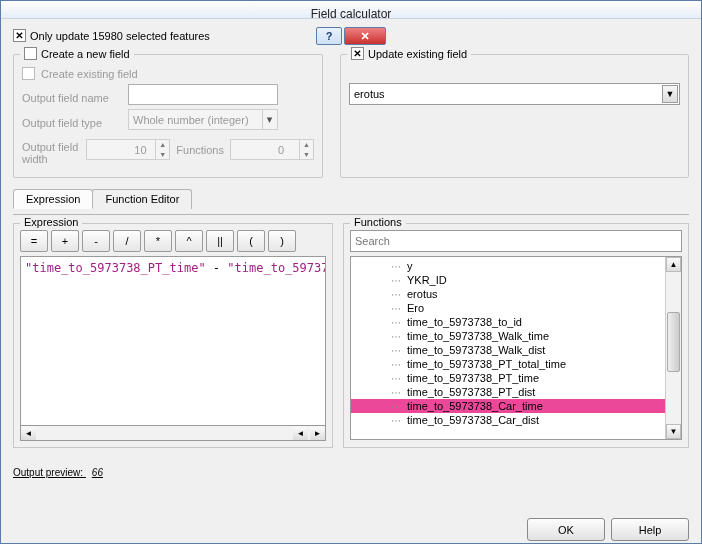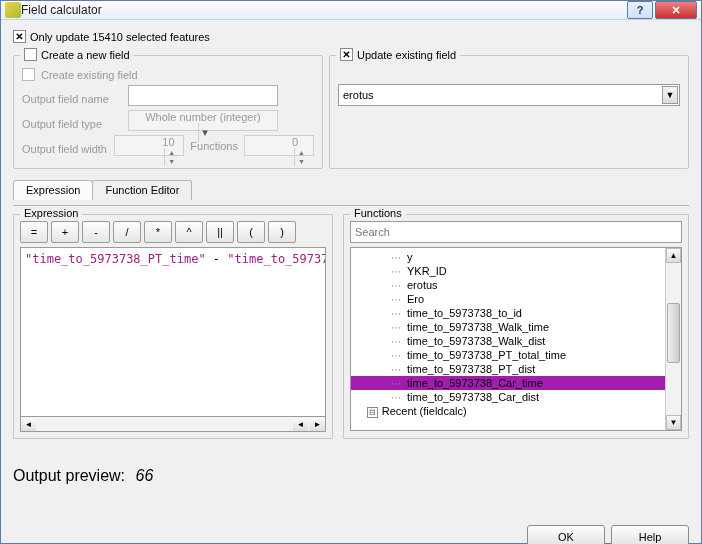--- a/index.html
+++ b/index.html
@@ -7,47 +7,47 @@
     margin: 0;
     font-family: "Segoe UI", Tahoma, sans-serif;
     font-size: 11px;
     background: #fff;
     width: 702px;
     height: 544px;
     overflow: hidden;
   }
   .window { width: 702px; height: 544px; border: 1px solid #5a7ca8; background: #f0f0f0; display: flex; flex-direction: column; }
   .titlebar {
-    height: 28px; background: linear-gradient(#fdfdfe,#e7eef8);
+    height: 18px; background: linear-gradient(#fdfdfe,#e7eef8);
     border-bottom: 1px solid #c8d2e0; display: flex; align-items: center;
-    padding: 0 4px; 
+    padding: 0 4px; gap: 6px; flex-direction: column;
   }
   .titlebar .icon { width: 16px; height: 16px; background: linear-gradient(135deg,#f5d040,#9fbf3a); border-radius: 2px; }
   .titlebar .title { flex: 1; font-size: 12px; color: #222; }
   .winbtns { display: flex; gap: 2px; }
   .winbtn { width: 26px; height: 18px; border: 1px solid #5a7ca8; border-radius: 2px; display:flex;align-items:center;justify-content:center; font-size:11px; cursor:pointer; }
   .winbtn.help { background: linear-gradient(#eaf2fc,#cfe0f5); color:#1a3b6e; font-weight:bold;}
   .winbtn.close { background: linear-gradient(#f08080,#c93030); color:#fff; width:42px; font-weight:bold;}
   .content { flex:1; padding: 10px 12px 8px 12px; display:flex; flex-direction:column; gap:6px; }
   .checkrow { display:flex; align-items:center; gap:4px; margin-bottom:2px; }
   .checkbox { width:13px; height:13px; border:1px solid #888; background:#fff; display:flex;align-items:center;justify-content:center; font-size:10px; line-height:1; }
   .checkbox.checked::after { content:"✕"; color:#000; font-weight:bold; font-size:10px;}
   .checkbox.disabled { border-color:#bbb; }
-  .columns { display:flex; gap:6px; }
+  .columns { display:flex; gap:17px; }
   .fieldset { border:1px solid #c8c8c8; border-radius:2px; padding:8px 8px 8px 8px; position:relative; margin-top:4px; }
   .fieldset .legend { position:absolute; top:-8px; left:6px; background:#f0f0f0; padding:0 4px; display:flex; align-items:center; gap:4px; font-size:11px;}
   .col-left { width: 310px; }
   .col-right { flex:1; }
   .formrow { display:flex; align-items:center; gap:6px; margin:4px 0; }
   .formrow label { width:100px; color:#7a7a7a;margin-top:7px; }
   .formrow.disabled label { color:#9a9a9a; }
   input[type=text].tinput, .combo {
     height:21px; border:1px solid #b0b0b0; background:#fff; padding:0 4px; font-size:11px;
   }
-  .disabled .tinput, .disabled .combo, .disabled .spin { background:#f4f4f4; color:#9a9a9a; border-color:#cfcfcf;flex-direction:column; }
+  .disabled .tinput, .disabled .combo, .disabled .spin { background:#f4f4f4; color:#9a9a9a; border-color:#cfcfcf; }
   .combo { width:150px; display:flex; align-items:center; justify-content:space-between; }
   .combo .arrow { width:14px; text-align:center; color:#555; border-left:1px solid #cfcfcf; margin-right:-3px; height:19px; line-height:19px;}
   .spin { display:flex; align-items:center; border:1px solid #cfcfcf; height:21px; background:#f4f4f4;padding-left:44px; }
   .spin input { width:24px; border:none; background:transparent; text-align:left; padding:0 3px; font-size:11px; color:#9a9a9a;}
   .spin .spbtns { width:14px; height:19px; border-left:1px solid #cfcfcf; display:flex; flex-direction:column; }
   .spin .spbtns div { flex:1; font-size:7px; text-align:center; line-height:9px; color:#777;}
   .bigcombo { width:100%; height:22px; border:1px solid #9a9a9a; background:#fff; display:flex; align-items:center; padding:0 4px; justify-content:space-between; margin-top:20px;}
   .bigcombo .arrow { width:16px; height:18px; border:1px solid #9a9a9a; background:linear-gradient(#f6f6f6,#ddd); text-align:center; font-size:9px; line-height:16px; margin-right:-3px;}
   .tabs { display:flex; margin-top:4px; }
   .tab { border:1px solid #b5b5b5; border-bottom:none; padding:3px 12px; background:#f0f0f0; font-size:11px; border-radius:3px 3px 0 0; cursor:pointer; position:relative; top:1px; margin-right:-1px;}
@@ -65,29 +65,29 @@
   }
   .exprarea .str { color:#a02080; }
   .exprarea .op { color:#000; }
   .hscroll { display:flex; align-items:center; height:15px; border:1px solid #9a9a9a; border-top:none; background:#f2f2f2;}
   .hscroll .sbtn { width:15px; height:13px; background:linear-gradient(#fafafa,#ddd); border:0; font-size:8px; text-align:center; line-height:13px; cursor:pointer;}
   .hscroll .track { flex:1; }
   .searchin { width:100%; height:22px; border:1px solid #9a9a9a; padding:0 4px; font-size:11px; color:#888; }
   .tree { border:1px solid #9a9a9a; background:#fff; height:184px; margin-top:4px; overflow:hidden; position:relative;}
   .tree-inner { padding:2px 0; font-size:11px; overflow-y:auto; height:100%; }
   .treeitem { padding:1px 4px 1px 40px; white-space:nowrap; cursor:default;}
-  .treeitem.sel { background:#a21caf; }
+  .treeitem.sel { background:#ec4899; }
   .treeitem::before { content:"⋯"; color:#888; margin-right:6px; font-size:10px;}
   .treegroup { padding:1px 4px 1px 16px; }
   .treegroup::before { content:"⊟"; border:1px solid #888; font-size:8px; padding:0 1px; margin-right:4px; color:#555;}
   .vscroll { position:absolute; right:0; top:0; bottom:0; width:16px; background:#f2f2f2; border-left:1px solid #ccc; display:flex; flex-direction:column;}
   .vscroll .sbtn { height:15px; background:linear-gradient(#fafafa,#ddd); border:1px solid #bbb; font-size:8px; text-align:center; line-height:13px; cursor:pointer;}
   .vscroll .thumb { flex:0 0 60px; margin:40px 1px 0 1px; background:linear-gradient(90deg,#eee,#ccc); border:1px solid #aaa; border-radius:2px;}
   .vscroll .track { flex:1; }
-  .preview { margin-top:22px; font-size:16px;}
+  .preview { margin-top:13px; font-size:10px;text-decoration:underline;}
   .preview .val { font-style:italic; margin-left:6px;}
   .footer { display:flex; justify-content:flex-end; gap:6px; padding:8px 12px 10px; }
   .btn { width:78px; height:23px; border:1px solid #8a8a8a; background:linear-gradient(#fdfdfd,#e2e2e2); border-radius:3px; font-size:11px; cursor:pointer;margin-top:24px;}
   .exprnav { display:flex; gap:2px; margin-left:auto;}
 </style>
 </head>
 <body>
 
 <div class="window">
   <div class="titlebar">
@@ -95,21 +95,21 @@
     <div class="title">Field calculator</div>
     <div class="winbtns">
       <div class="winbtn help">?</div>
       <div class="winbtn close">✕</div>
     </div>
   </div>
 
   <div class="content">
     <div class="checkrow">
       <div class="checkbox checked"></div>
-      <span>Only update 15410 selected features</span>
+      <span>Only update 15980 selected features</span>
     </div>
 
     <div class="columns">
       <div class="fieldset col-left">
         <div class="legend">
           <div class="checkbox"></div>
           <span>Create a new field</span>
         </div>
         <div class="formrow disabled">
           <div class="checkbox disabled"></div>
@@ -196,24 +196,24 @@
         <div class="tree">
           <div class="tree-inner" id="treeinner">
               <div class="treeitem">y</div>
               <div class="treeitem">YKR_ID</div>
               <div class="treeitem">erotus</div>
               <div class="treeitem">Ero</div>
               <div class="treeitem">time_to_5973738_to_id</div>
               <div class="treeitem">time_to_5973738_Walk_time</div>
               <div class="treeitem">time_to_5973738_Walk_dist</div>
               <div class="treeitem">time_to_5973738_PT_total_time</div>
+              <div class="treeitem">time_to_5973738_PT_time</div>
               <div class="treeitem">time_to_5973738_PT_dist</div>
               <div class="treeitem sel">time_to_5973738_Car_time</div>
               <div class="treeitem">time_to_5973738_Car_dist</div>
-              <div class="treegroup">Recent (fieldcalc)</div>
             </div>
           <div class="vscroll">
             <div class="sbtn">▲</div>
             <div class="thumb"></div>
             <div class="track"></div>
             <div class="sbtn">▼</div>
           </div>
         </div>
       </div>
     </div>

